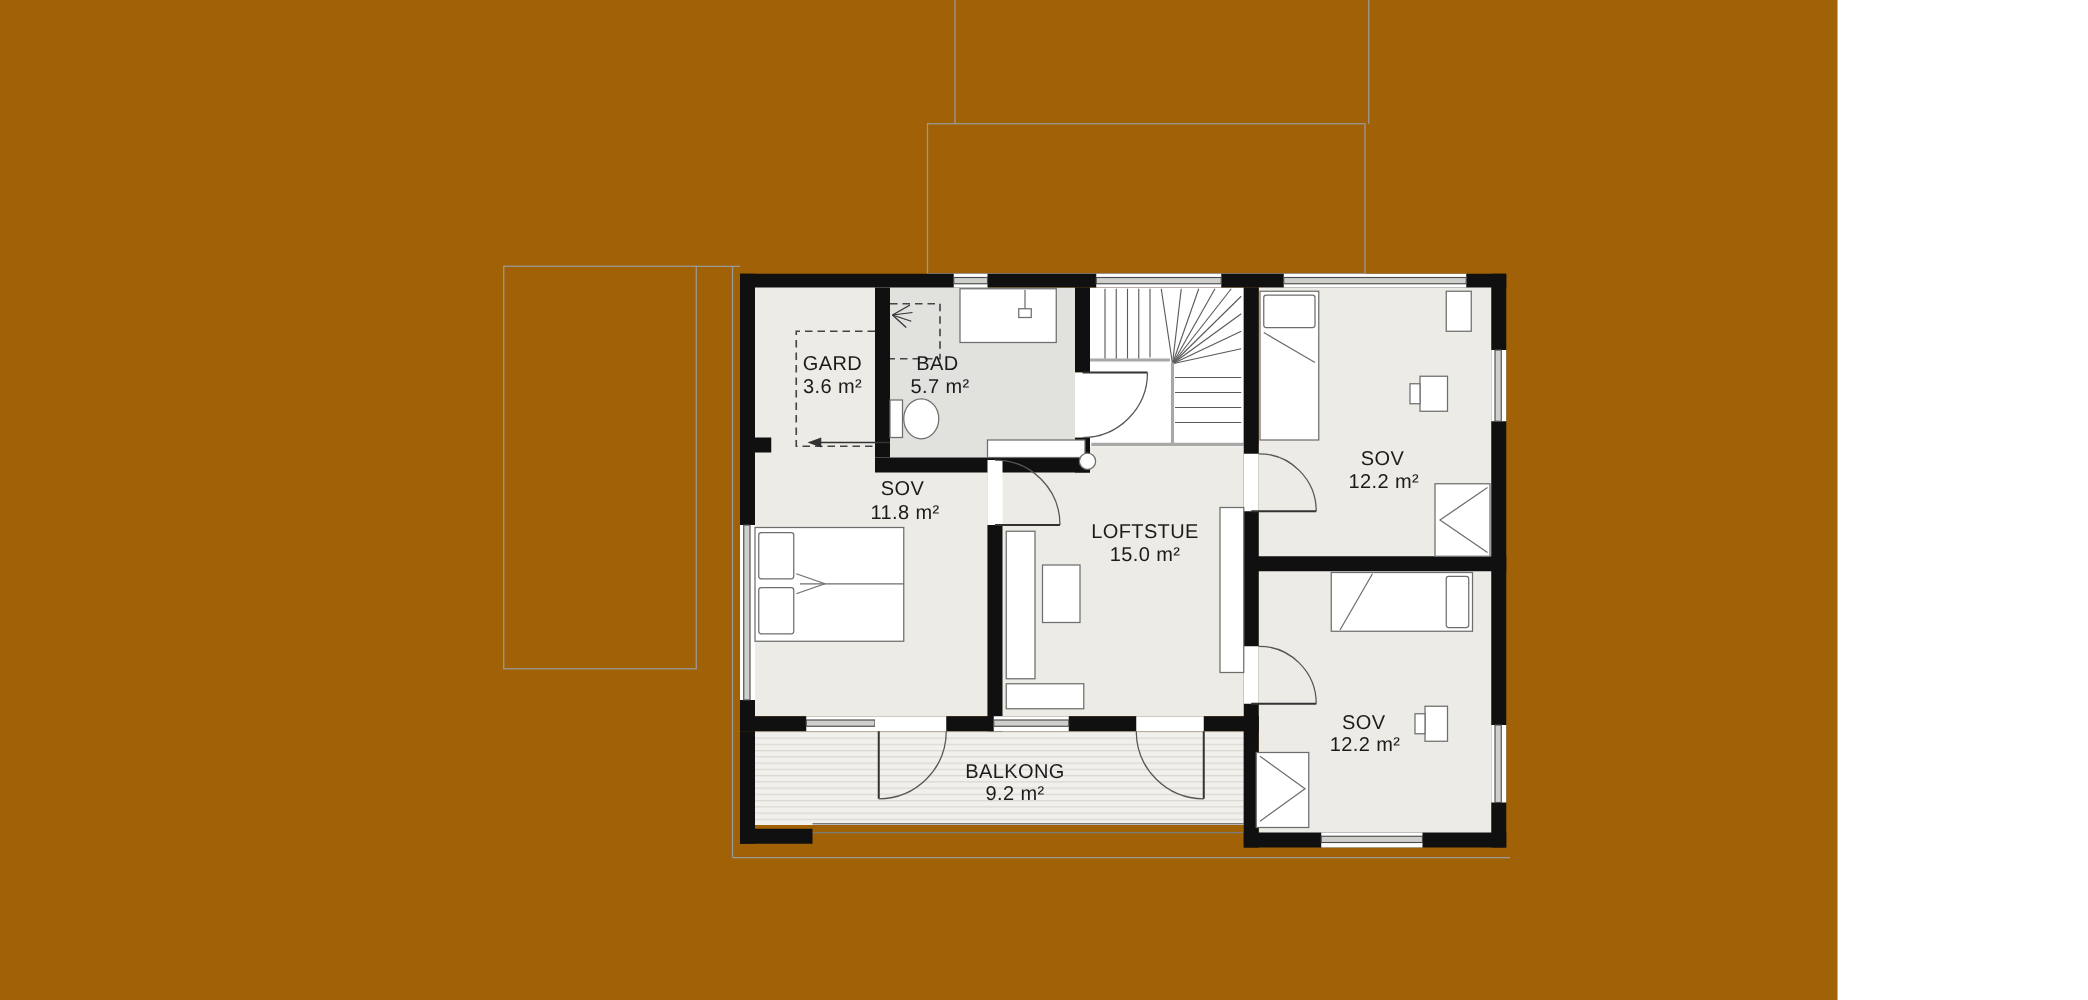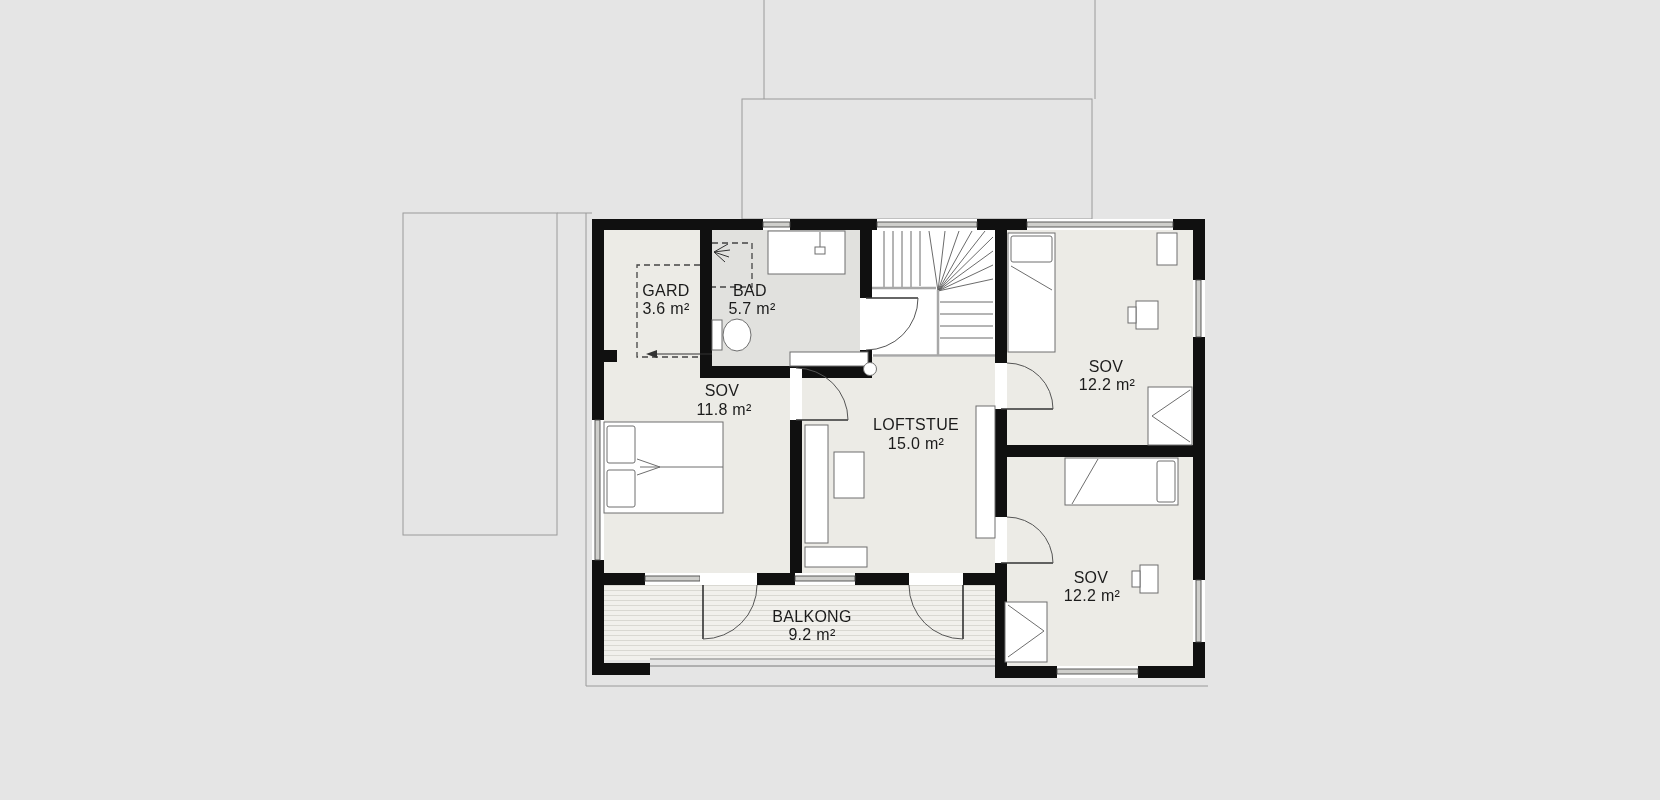--- a/index.html
+++ b/index.html
@@ -1,16 +1,16 @@
 <!DOCTYPE html>
 <html><head>
 <meta charset="utf-8">
 <style>
   html,body{margin:0;padding:0;background:#ffffff;}
-  #canvas{position:relative;width:1660px;height:800px;background:#e5e5e5;overflow:hidden;
+  #canvas{position:relative;width:1470px;height:800px;background:#a16207;overflow:hidden;
           font-family:"Liberation Sans", sans-serif;}
   svg{position:absolute;left:0;top:0;}
   text{font-family:"Liberation Sans", sans-serif;fill:#1b1b1b;font-size:16px;letter-spacing:.3px;}
   .thin{stroke:#9a9a9a;stroke-width:1;fill:none;}
   .wall{fill:#101010;}
   .roomfill{fill:#ecebe6;}
   .bathfill{fill:#e1e1de;}
   .furn{fill:#ffffff;stroke:#6e6e6e;stroke-width:1;}
   .furnline{stroke:#6e6e6e;stroke-width:1;fill:none;}
   .tread{stroke:#5a5a5a;stroke-width:.9;fill:none;}

